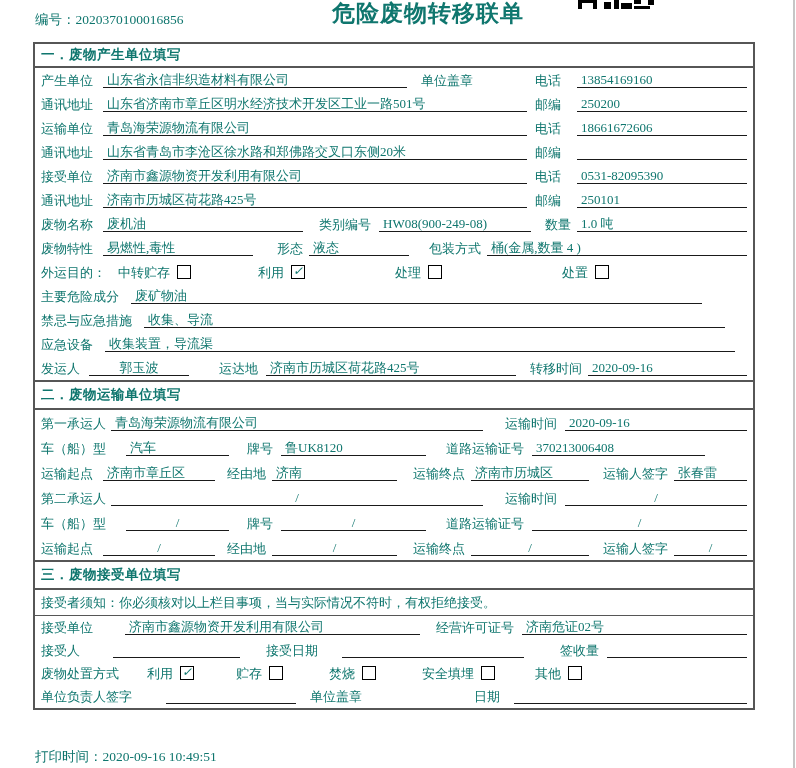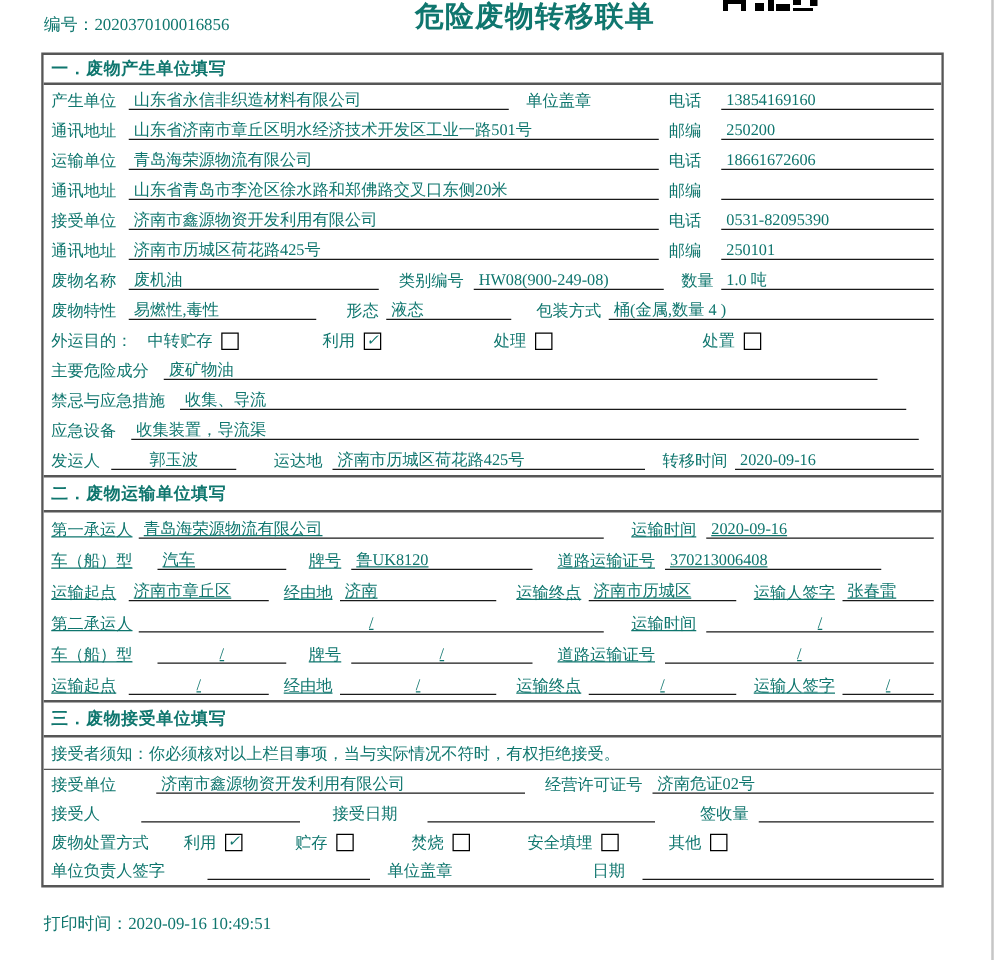--- a/index.html
+++ b/index.html
@@ -13,33 +13,33 @@
   .qr{position:absolute;left:578px;top:0;}
   
   .form{position:absolute;left:33px;top:42px;width:722px;border:2px solid #565656;background:#fff;box-sizing:border-box;}
   .sec{background:#fff;}
   .sec + .sec{border-top:2px solid #565656;}
   .sec-heading{font-weight:bold;font-size:13.5px;border-bottom:2px solid #565656;
                display:flex;align-items:center;padding:0 6px;height:22px;letter-spacing:.5px;}
   .s2 .sec-heading,.s3 .sec-heading{height:26px;text-align:right;}
   .notice{height:26px;border-bottom:1px solid #565656;display:flex;align-items:flex-end;padding:0 6px 5px 6px;box-sizing:border-box;}
   .row{display:flex;align-items:flex-end;height:24px;padding:0 6px 4px 6px;box-sizing:border-box;}
-  .s2 .row{height:25px;text-decoration:underline;}
+  .s2 .row{height:25px;}
   .s3 .row{height:23px;}
   .lbl{white-space:nowrap;line-height:15px;}
   .fld{border-bottom:1px solid #1a1a1a;padding:0 4px;white-space:nowrap;line-height:15px;min-height:15px;box-sizing:border-box;overflow:hidden;}
   .c{text-align:center;}
   .left{flex:1;display:flex;align-items:flex-end;min-width:0;}
   .right{width:212px;display:flex;align-items:flex-end;}
   .right .lbl{width:42px;}
   .right .fld{flex:1;}
   .cb{display:inline-block;width:12px;height:12px;border:1px solid #000;margin-left:7px;
       font-size:12px;line-height:11px;text-align:center;font-style:normal;flex:none;}
-  .opt{display:flex;align-items:center;white-space:nowrap;}
-  .footer{position:absolute;left:35px;top:730px;font-size:13.5px;white-space:nowrap;}
+  .opt{display:flex;white-space:nowrap;}
+  .footer{position:absolute;left:35px;top:748px;font-size:13.5px;white-space:nowrap;}
 </style>
 </head>
 <body>
 
 <div class="page">
 
   <div class="header">
     <div class="serial">
       <span>编号：</span><span>2020370100016856</span>
     </div>

